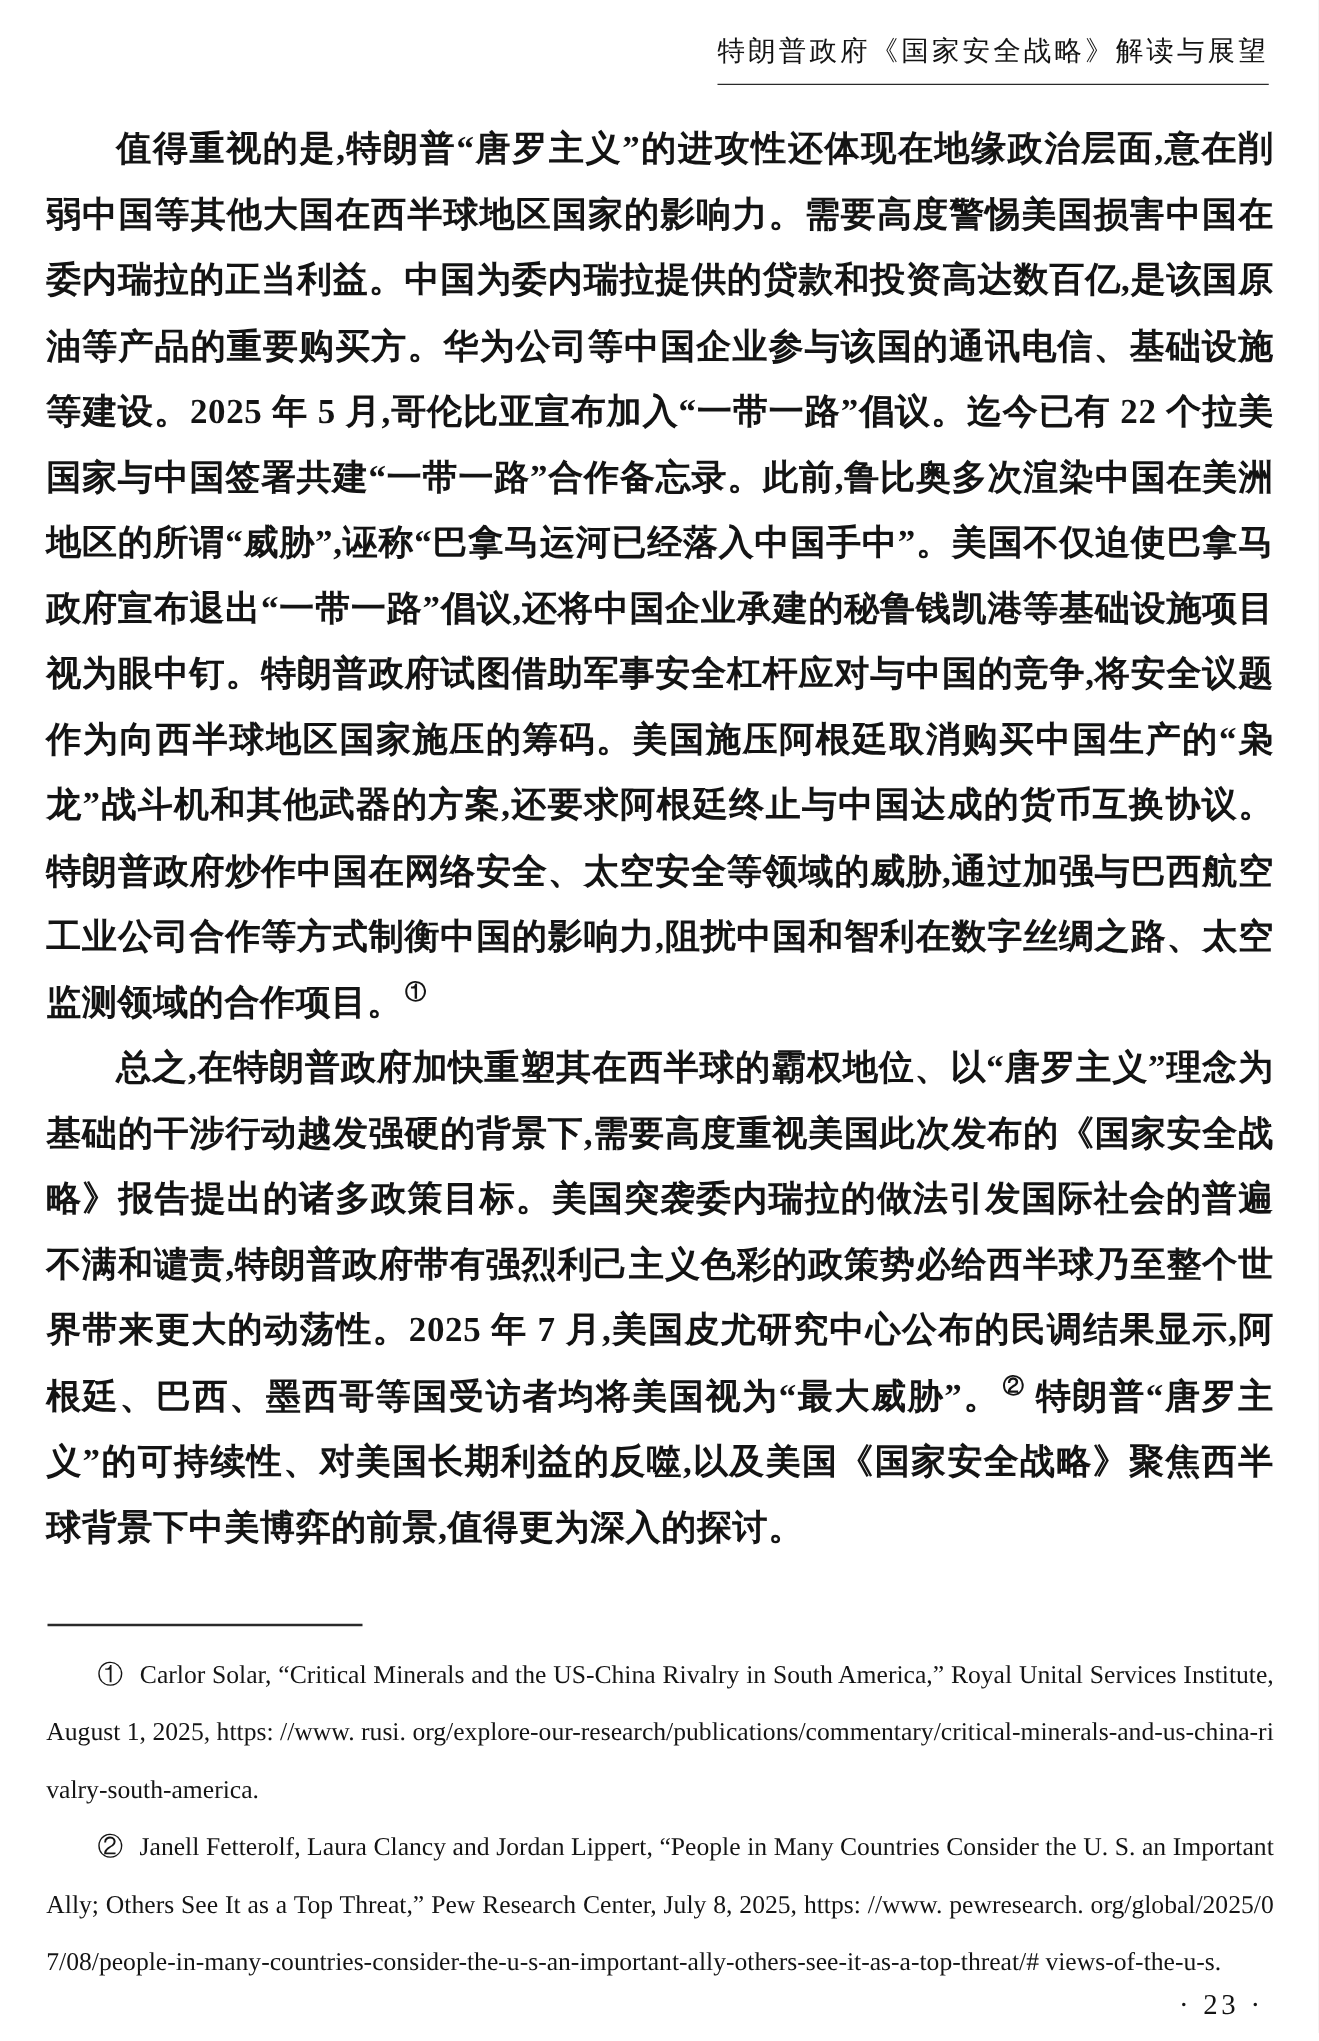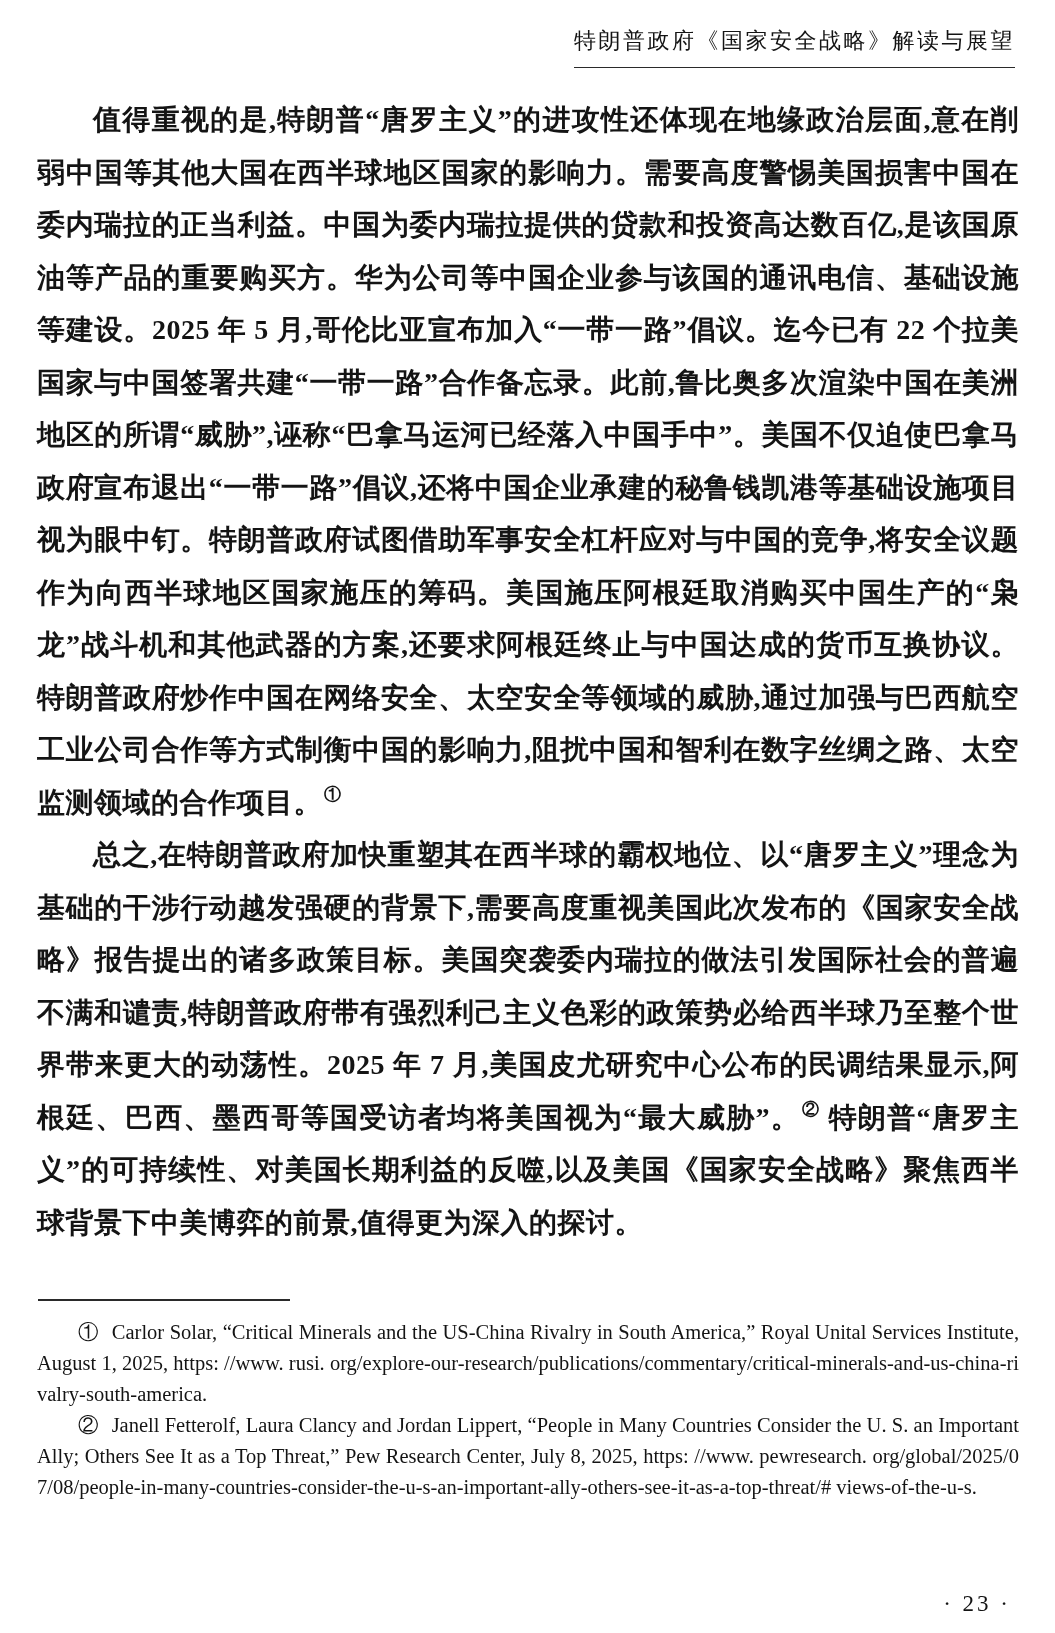--- a/index.html
+++ b/index.html
@@ -45,21 +45,21 @@
   .footnotes { margin-top: 50px; }
   .fn-separator {
     width: 252px;
     height: 0;
     border-top: 2px solid #2a2a2a;
     margin: 0 0 16px 1px;
   }
   .footnote {
     margin: 0;
     font-size: 20.5px;
-    line-height: 31px;
+    line-height: 46px;
     text-align: justify;
     text-indent: 2em;
     word-break: break-all;
   }
   .fn-marker { padding-right: 13px; }
   .page-number {
     position: absolute;
     right: 44px;
     bottom: 16px;
     font-size: 23px;

